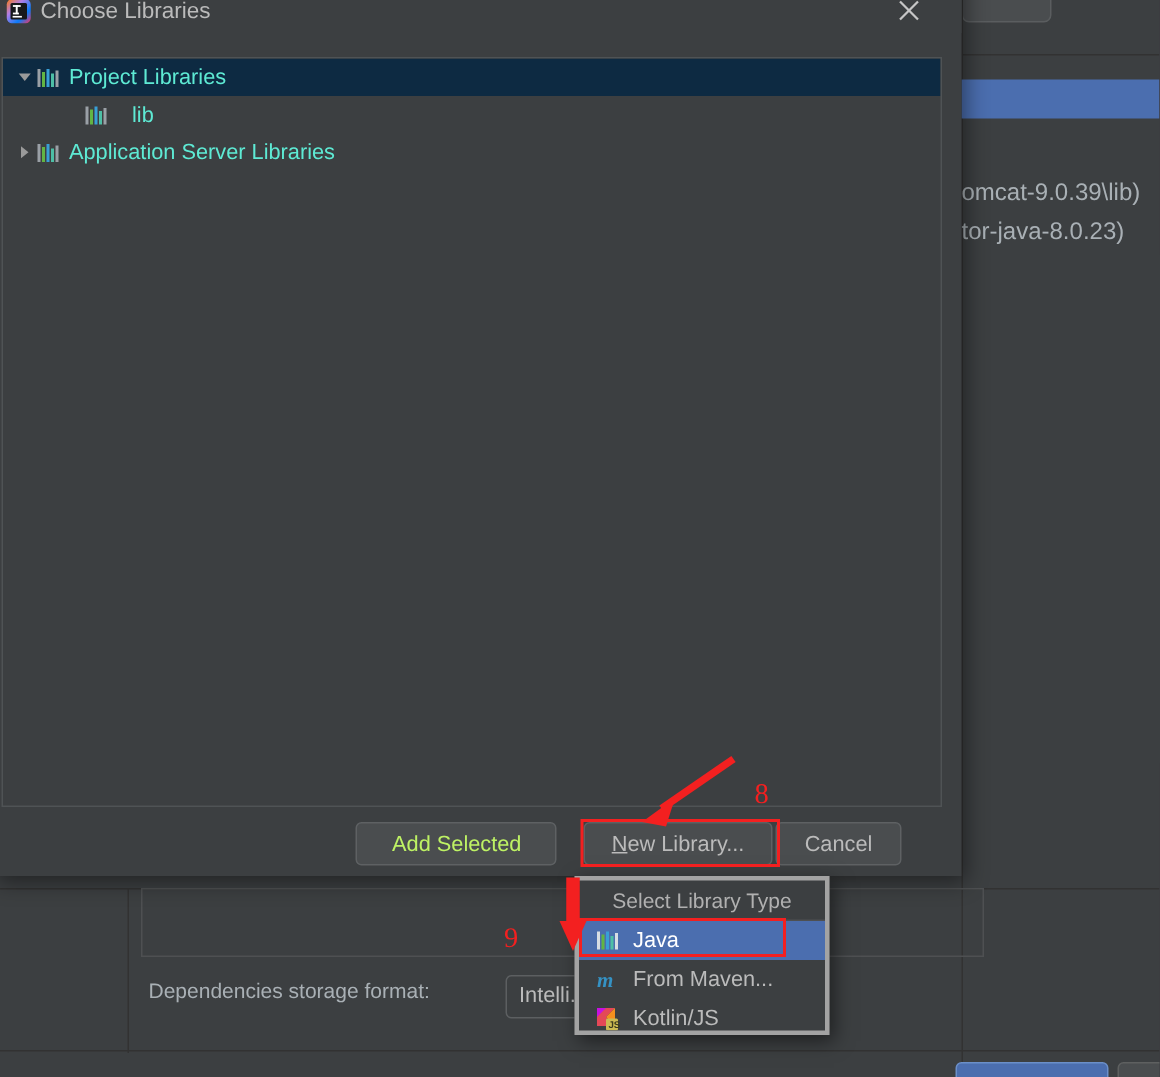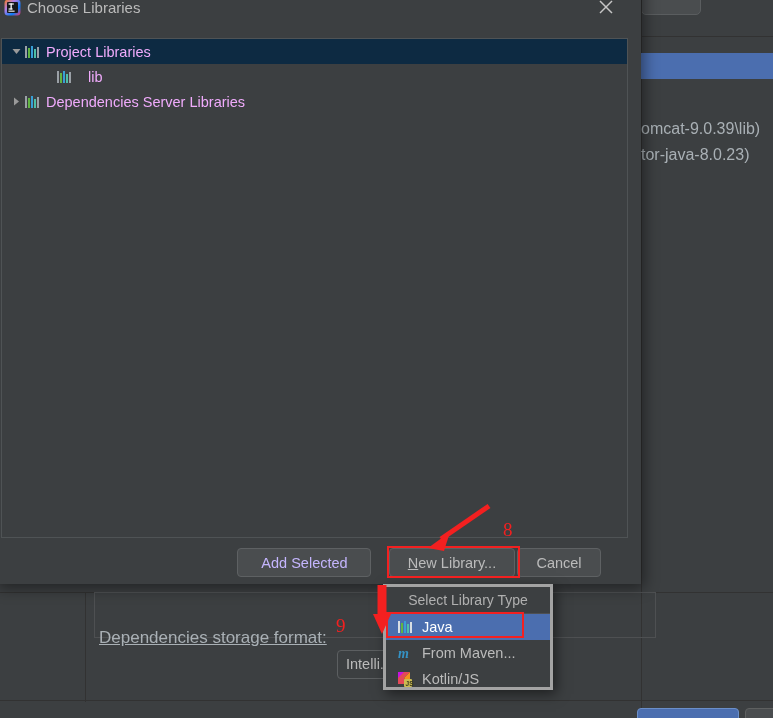--- a/index.html
+++ b/index.html
@@ -121,21 +121,21 @@
     border: 1px solid #4f5355;
     box-sizing: border-box;
     overflow: hidden;
   }
   .tree-row {
     position: relative;
     height: 25px;
     display: flex;
     align-items: center;
     font-size: 14.5px;
-    color: #f0abfc;
+    color: #5eead4;
     cursor: default;
     white-space: nowrap;
   }
   .tree-row.selected {
     background: #0d2a42;
   }
   .tree-arrow {
     width: 16px;
     display: flex;
     align-items: center;
@@ -166,21 +166,21 @@
     color: #bbbbbb;
     font-size: 14.5px;
     display: flex;
     align-items: center;
     justify-content: center;
     box-sizing: border-box;
     cursor: default;
     padding: 0 14px;
     font-family: "Liberation Sans", sans-serif;
   }
-  .btn.disabled { color: #c4b5fd; padding-left: 15px; }
+  .btn.disabled { color: #bef264; padding-left: 15px; }
   #add-selected-button { left: 242px; top: 2px; width: 134px; }
   #new-library-button  { left: 394px; top: 2px; width: 126px; }
   #cancel-button       { left: 522px; top: 2px; width: 84px; }
   .mnemonic { text-decoration: underline; }
 
   
   #select-library-type-popup {
     position: absolute;
     left: 383px; top: 584px;
     width: 170px; height: 106px;
@@ -251,21 +251,21 @@
 
   <div class="bg-text" style="left:641px; top:120px;">omcat-9.0.39\lib)</div>
   <div class="bg-text" style="left:641px; top:146px;">tor-java-8.0.23)</div>
 
   <div class="bg-hline" style="left:0px; top:592px; width:773px;"></div>
   <div class="bg-vline" style="left:85px; top:592px; height:110px;"></div>
   <div class="bg-hline" style="left:0px; top:700px; width:773px;"></div>
 
   <div class="bg-field-box" style="left:94px; top:592px; width:560px; height:44px;"></div>
 
-  <div class="bg-text" style="left:99px; top:628px; font-size:17px;text-decoration:underline;">Dependencies storage format:</div>
+  <div class="bg-text" style="left:99px; top:652px; font-size:14px;">Dependencies storage format:</div>
 
   <div style="position:absolute; left:337px; top:650px; width:62px; height:27px; border:1px solid #5c5f61; border-radius:4px; background:#3c3f41;padding-left:48px;">
     <span style="position:absolute; left:8px; top:5px; font-size:14.5px; color:#bbbbbb; white-space:nowrap;">Intelli.</span>
   </div>
 
   <div class="bg-blue-button"></div>
   <div class="bg-grey-button"></div>
 </div>
 
 <div id="choose-libraries-dialog">
@@ -340,21 +340,21 @@
       </span>
       <span class="lib-icon">
         <svg width="16" height="14" viewBox="0 0 16 14" xmlns="http://www.w3.org/2000/svg">
           <rect x="1" y="1" width="2" height="12" fill="#9aa0a6"></rect>
           <rect x="4" y="3" width="2" height="10" fill="#62b543"></rect>
           <rect x="7" y="1" width="2" height="12" fill="#389fd6"></rect>
           <rect x="10" y="4" width="2" height="9" fill="#4dbfa6"></rect>
           <rect x="13" y="2" width="2" height="11" fill="#9aa0a6"></rect>
         </svg>
       </span>
-      <span class="tree-label">Dependencies Server Libraries</span>
+      <span class="tree-label">Application Server Libraries</span>
     </div>
   </div>
 
   <div class="dlg-buttons">
     <div class="btn disabled" id="add-selected-button">
       <span>Add Selected</span>
     </div>
     <div class="btn" id="new-library-button">
       <span class="mnemonic">N</span>
         <span>ew Library...</span>

